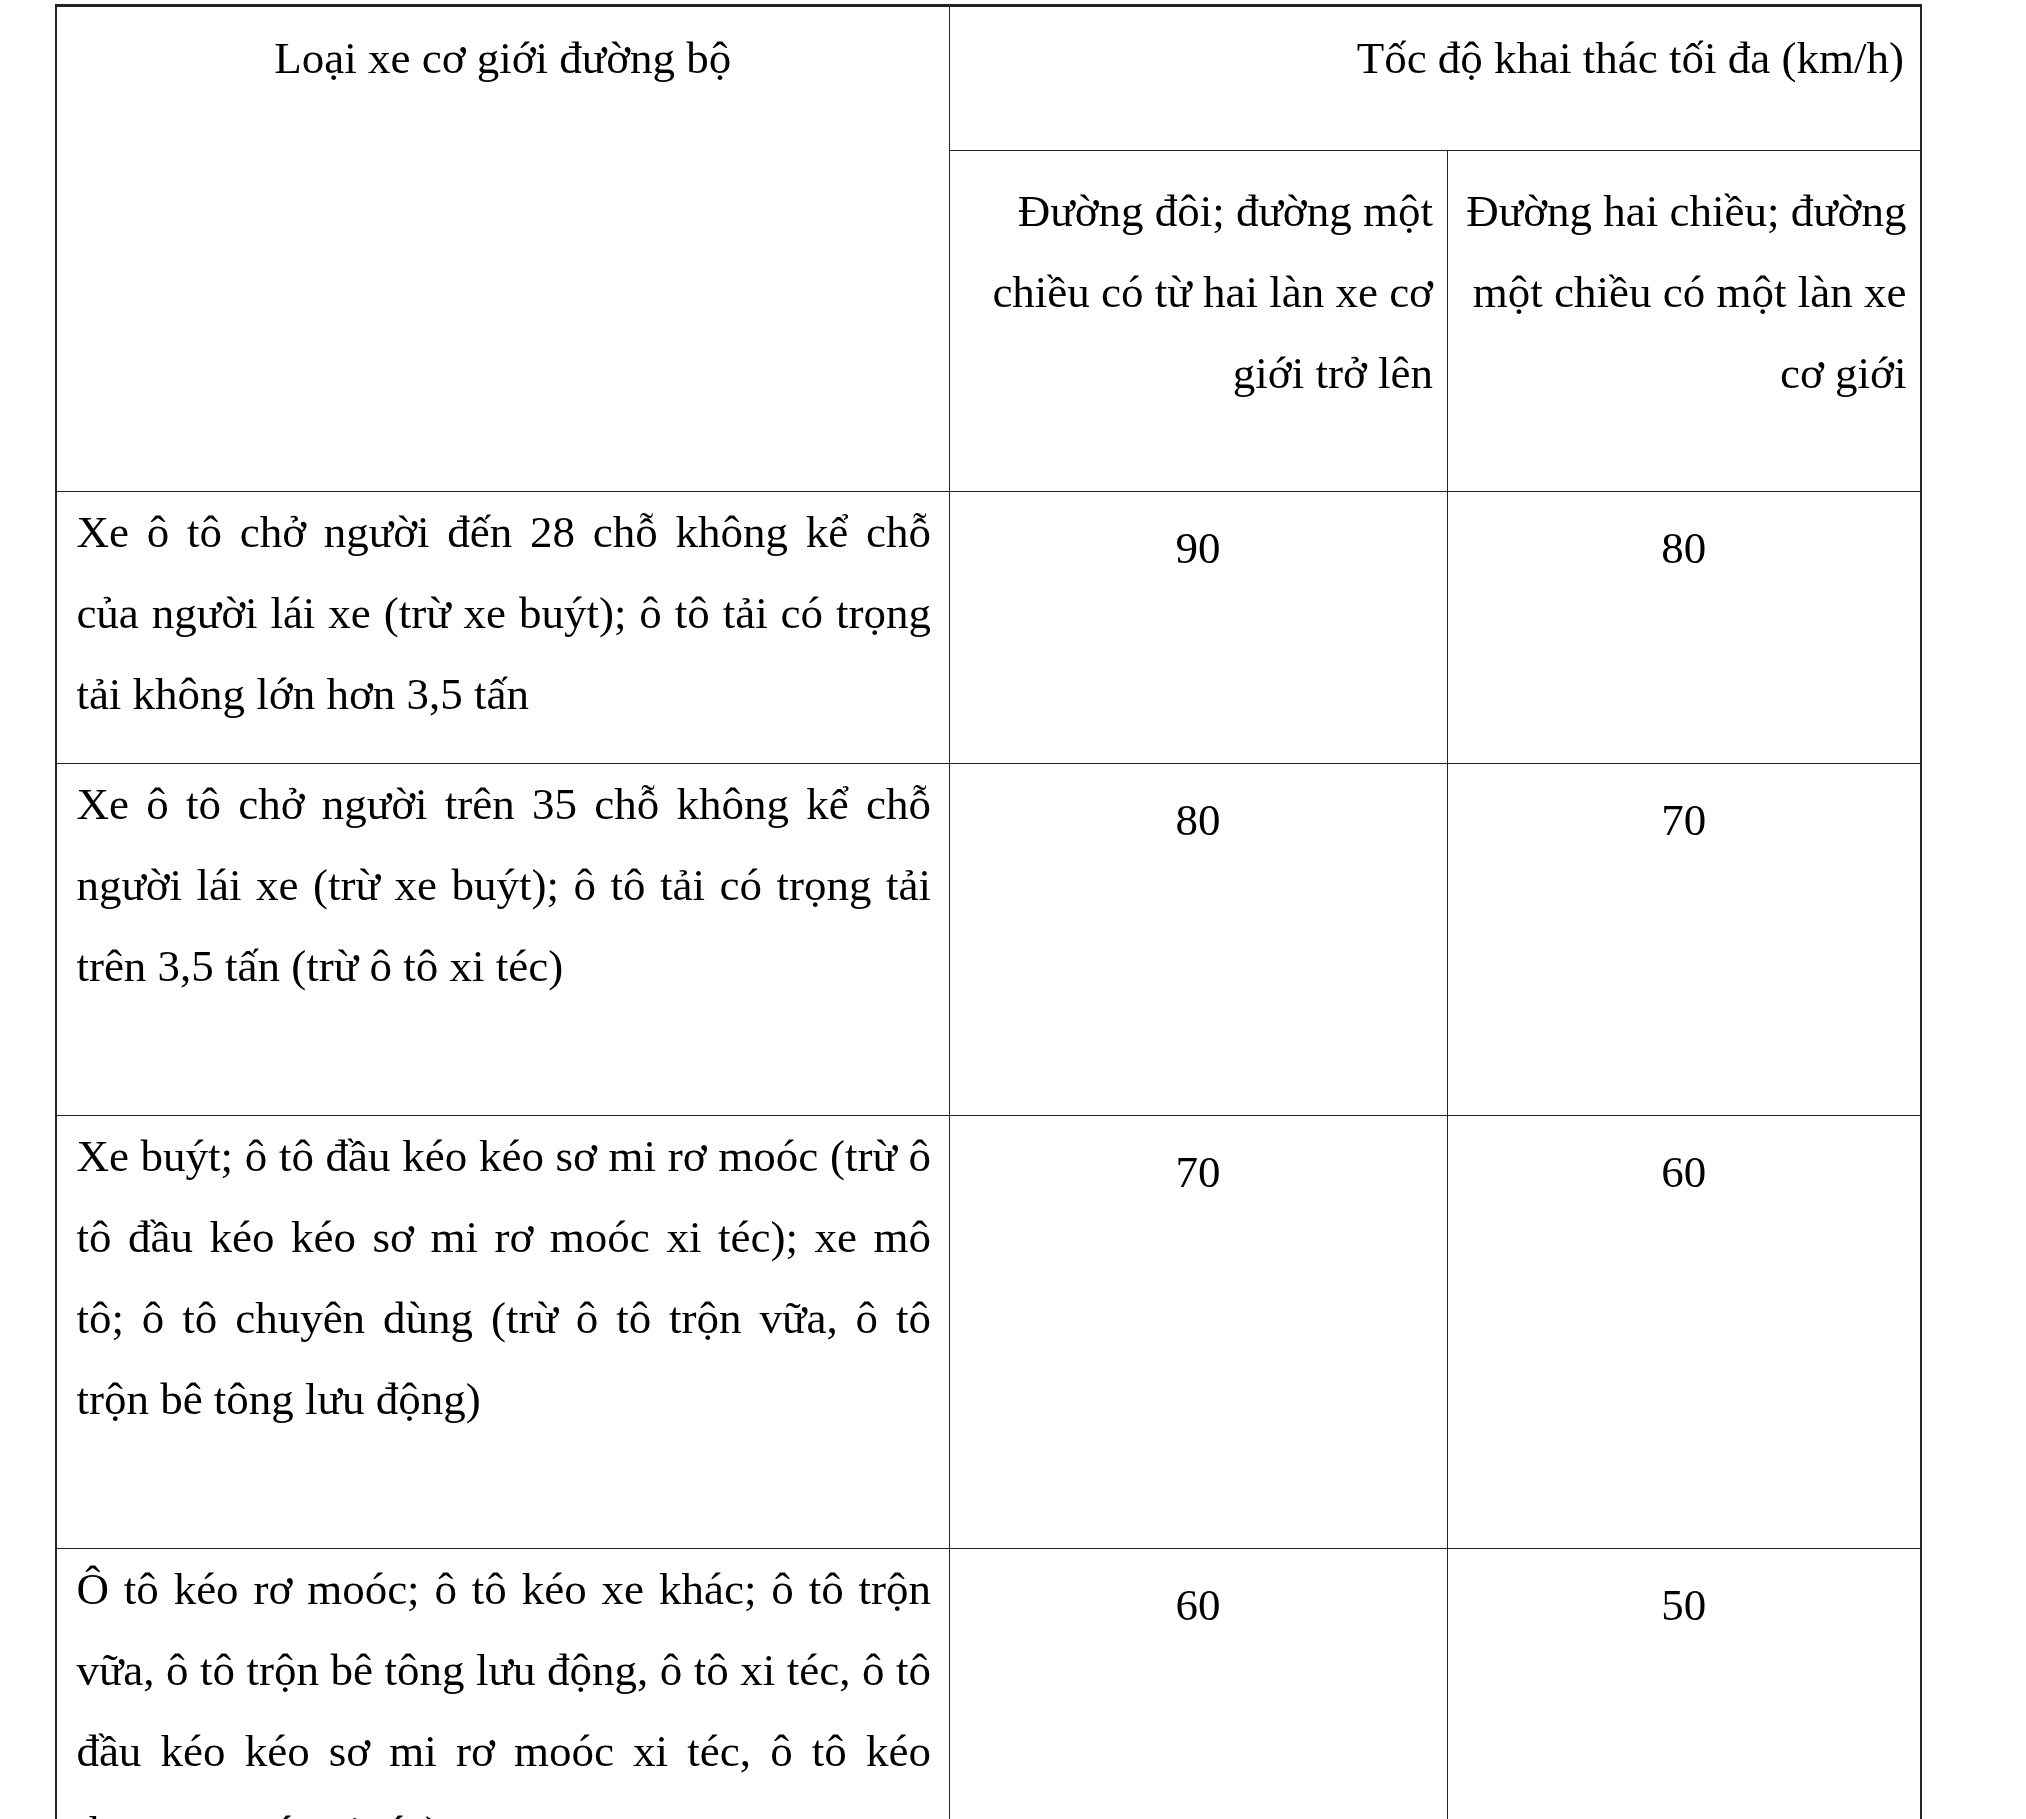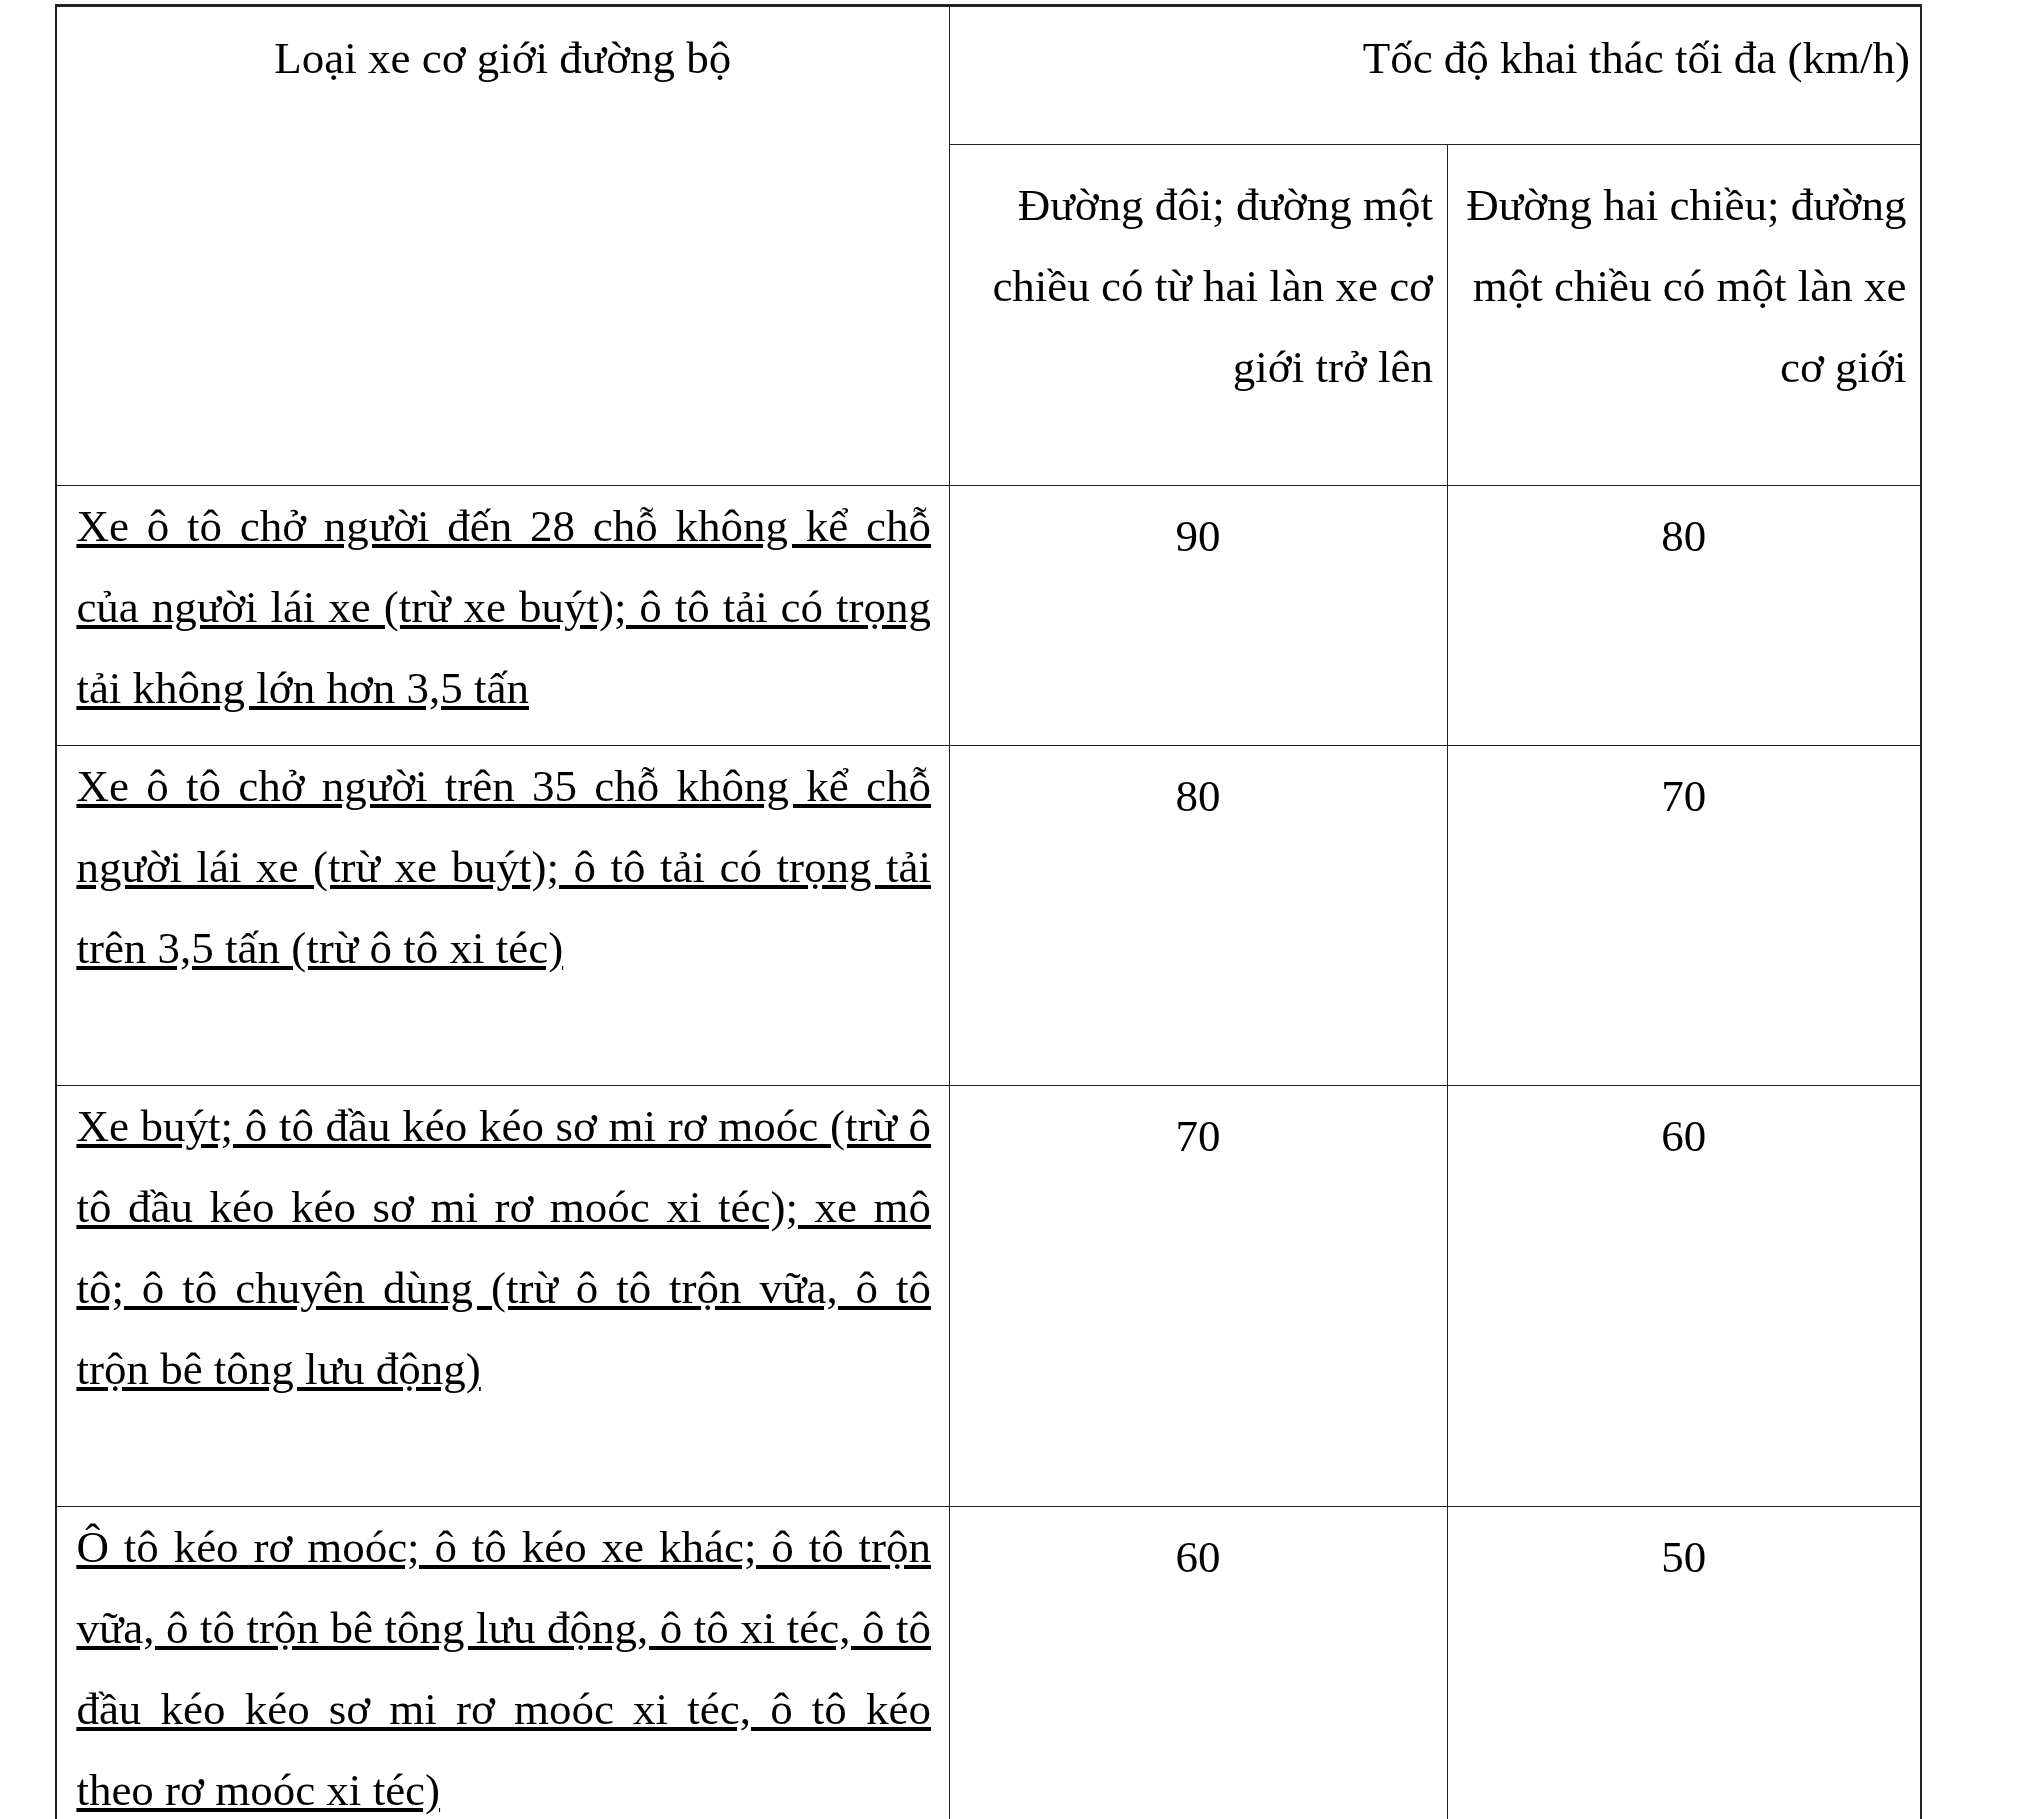--- a/index.html
+++ b/index.html
@@ -21,21 +21,21 @@
       top: 3.9px;
       width: 1864px;
       border-collapse: collapse;
       table-layout: fixed;
       font-size: 45px;
       line-height: 81px;
     }
     .speed-table td {
       border: 1.9px solid #222222;
       vertical-align: top;
-      padding: 10px;
+      padding: 16px;
     }
     .speed-table .outer-top { border-top: 3.9px solid #222222; }
     .speed-table .outer-bottom { border-bottom: 3.9px solid #222222; }
     .speed-table .outer-left { border-left: 2.9px solid #222222; }
     .speed-table .outer-right { border-right: 2.9px solid #222222; }
 
     .col-vehicle { width: 893px; }
     .col-divided { width: 498px; }
     .col-twoway { width: 474px; }
 
@@ -50,21 +50,20 @@
     }
     .hdr-sub {
       text-align: right;
       height: 320px;
       padding: 19.4px 13.6px 0 13.6px !important;
     }
     .cell-vehicle {
       text-align: justify;
       text-align-last: left;
       padding: 0 17.5px 0 19.4px !important;
-      text-decoration: underline;
     }
     .cell-speed {
       text-align: center;
     }
     .row-1 td { height: 239px; }
     .row-2 td { height: 319px; }
     .row-3 td { height: 400px; }
     .row-4 td { height: 398px; }
   </style>
 </head>

